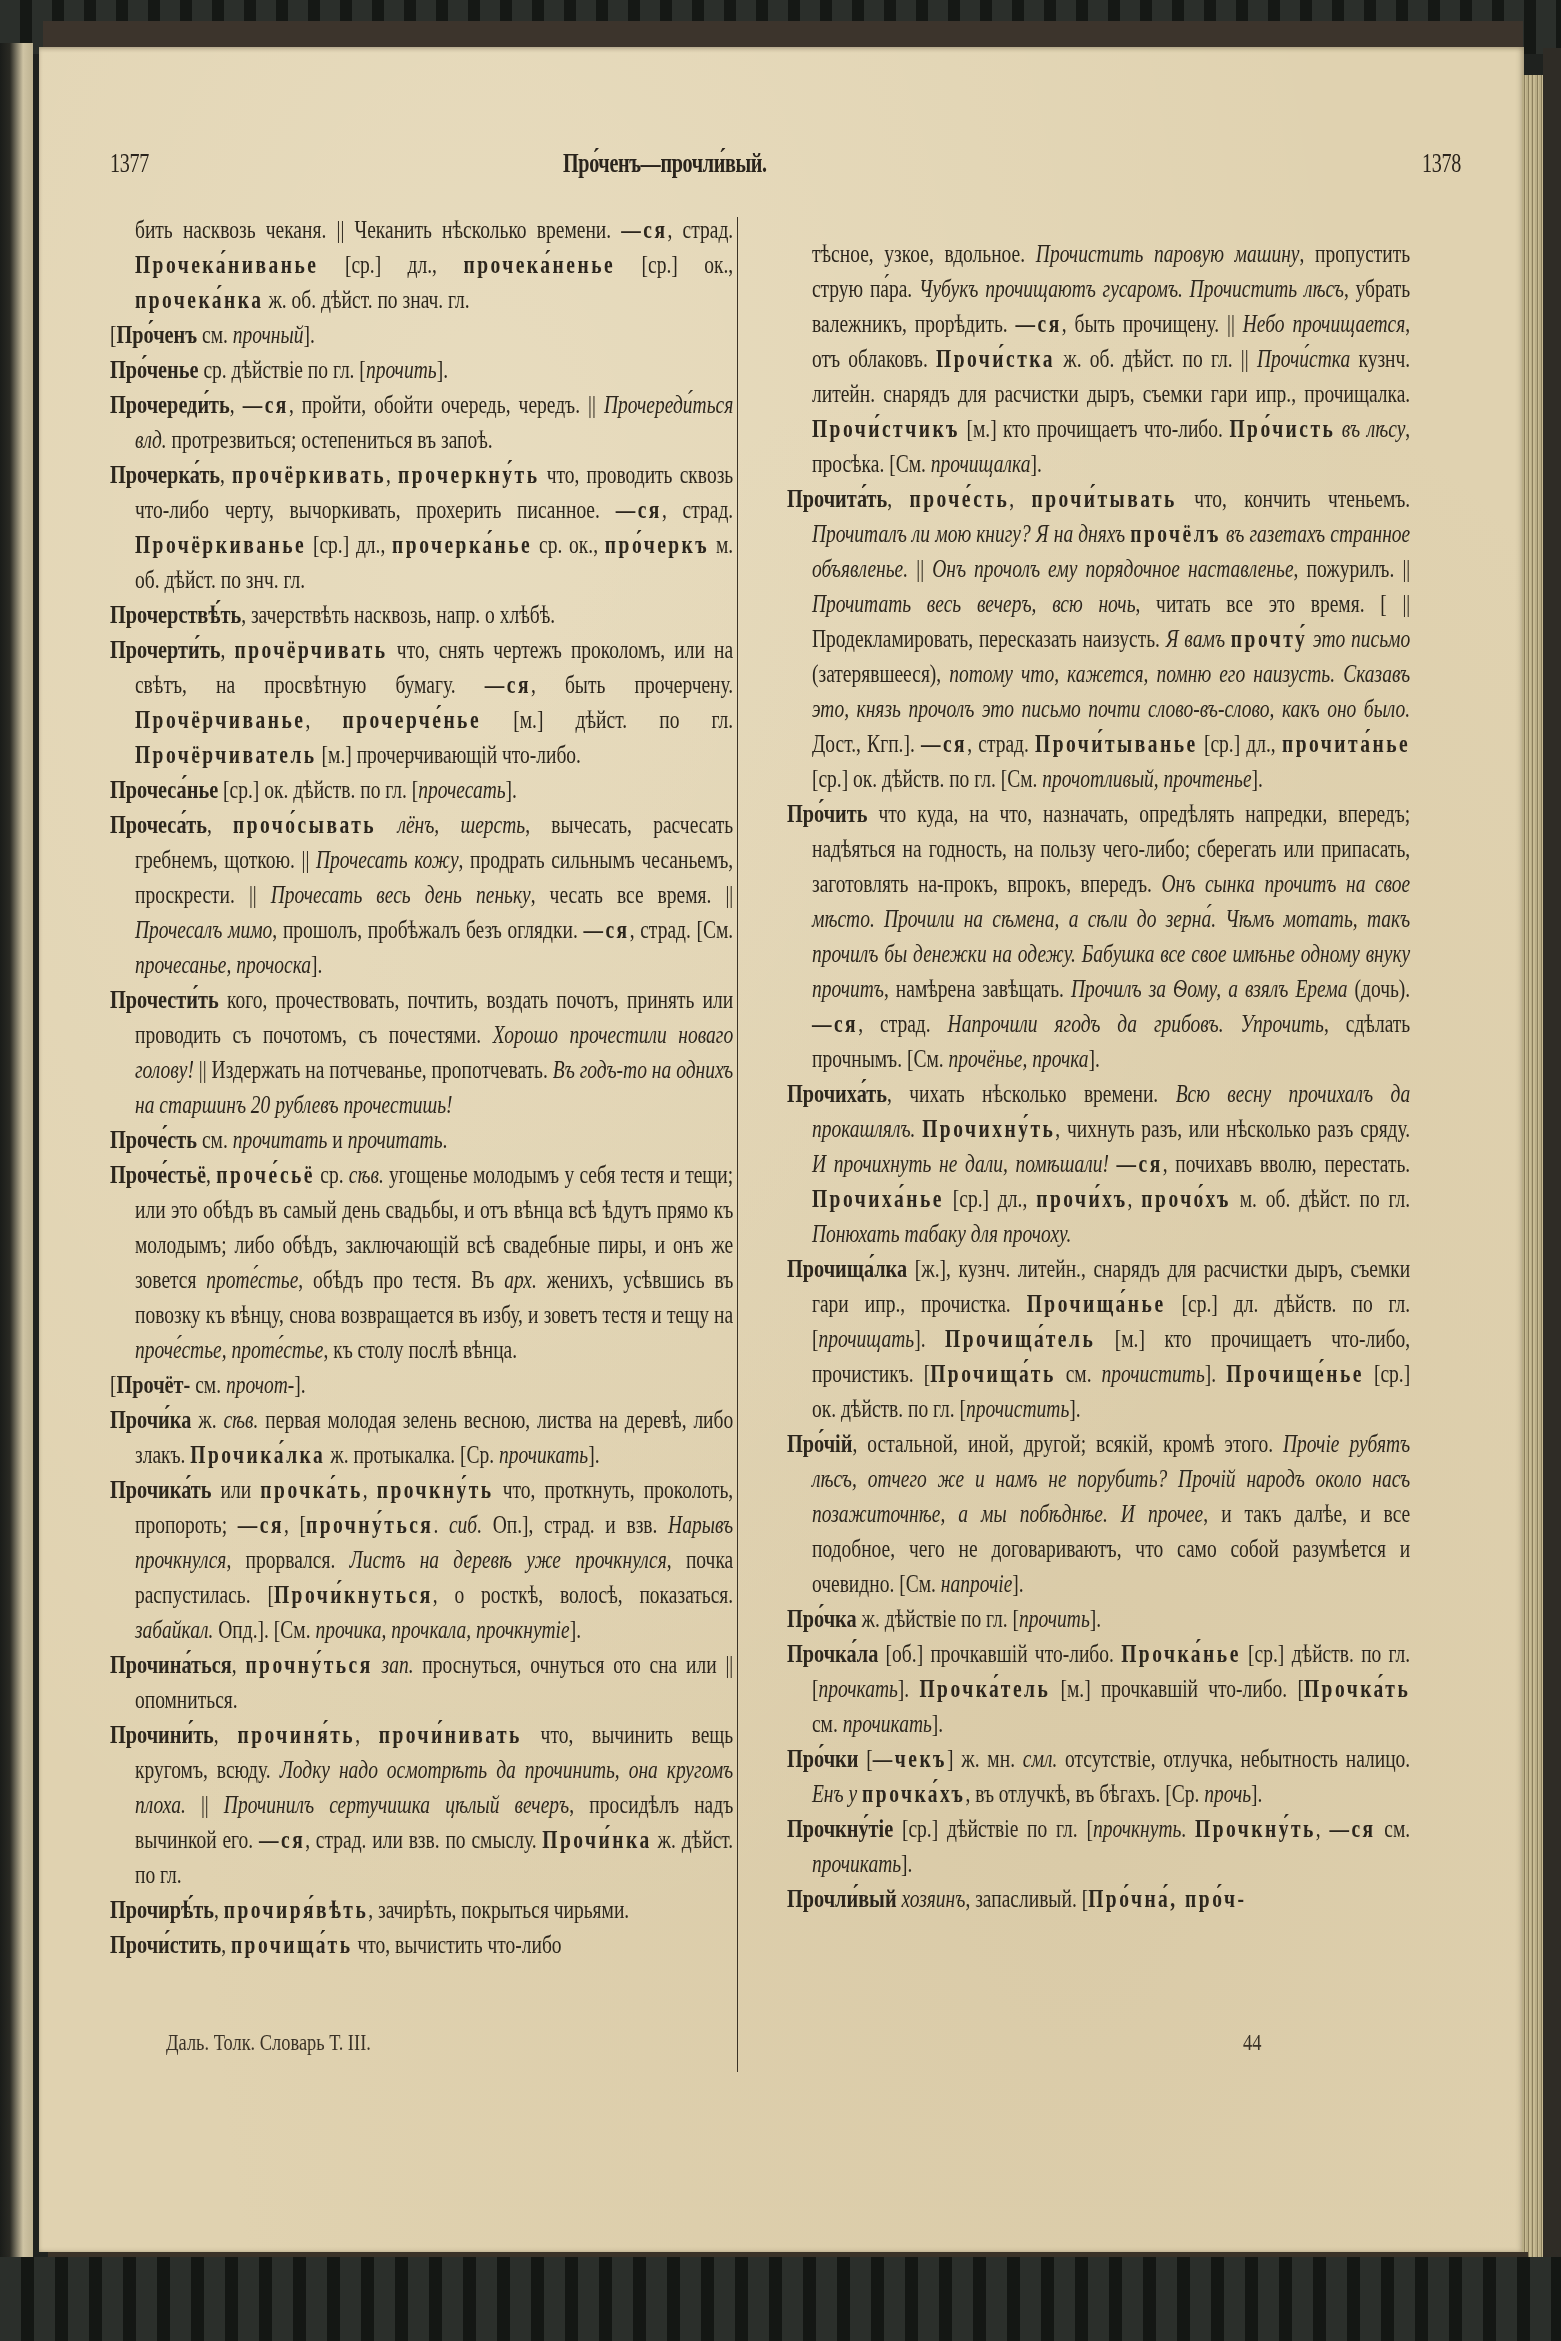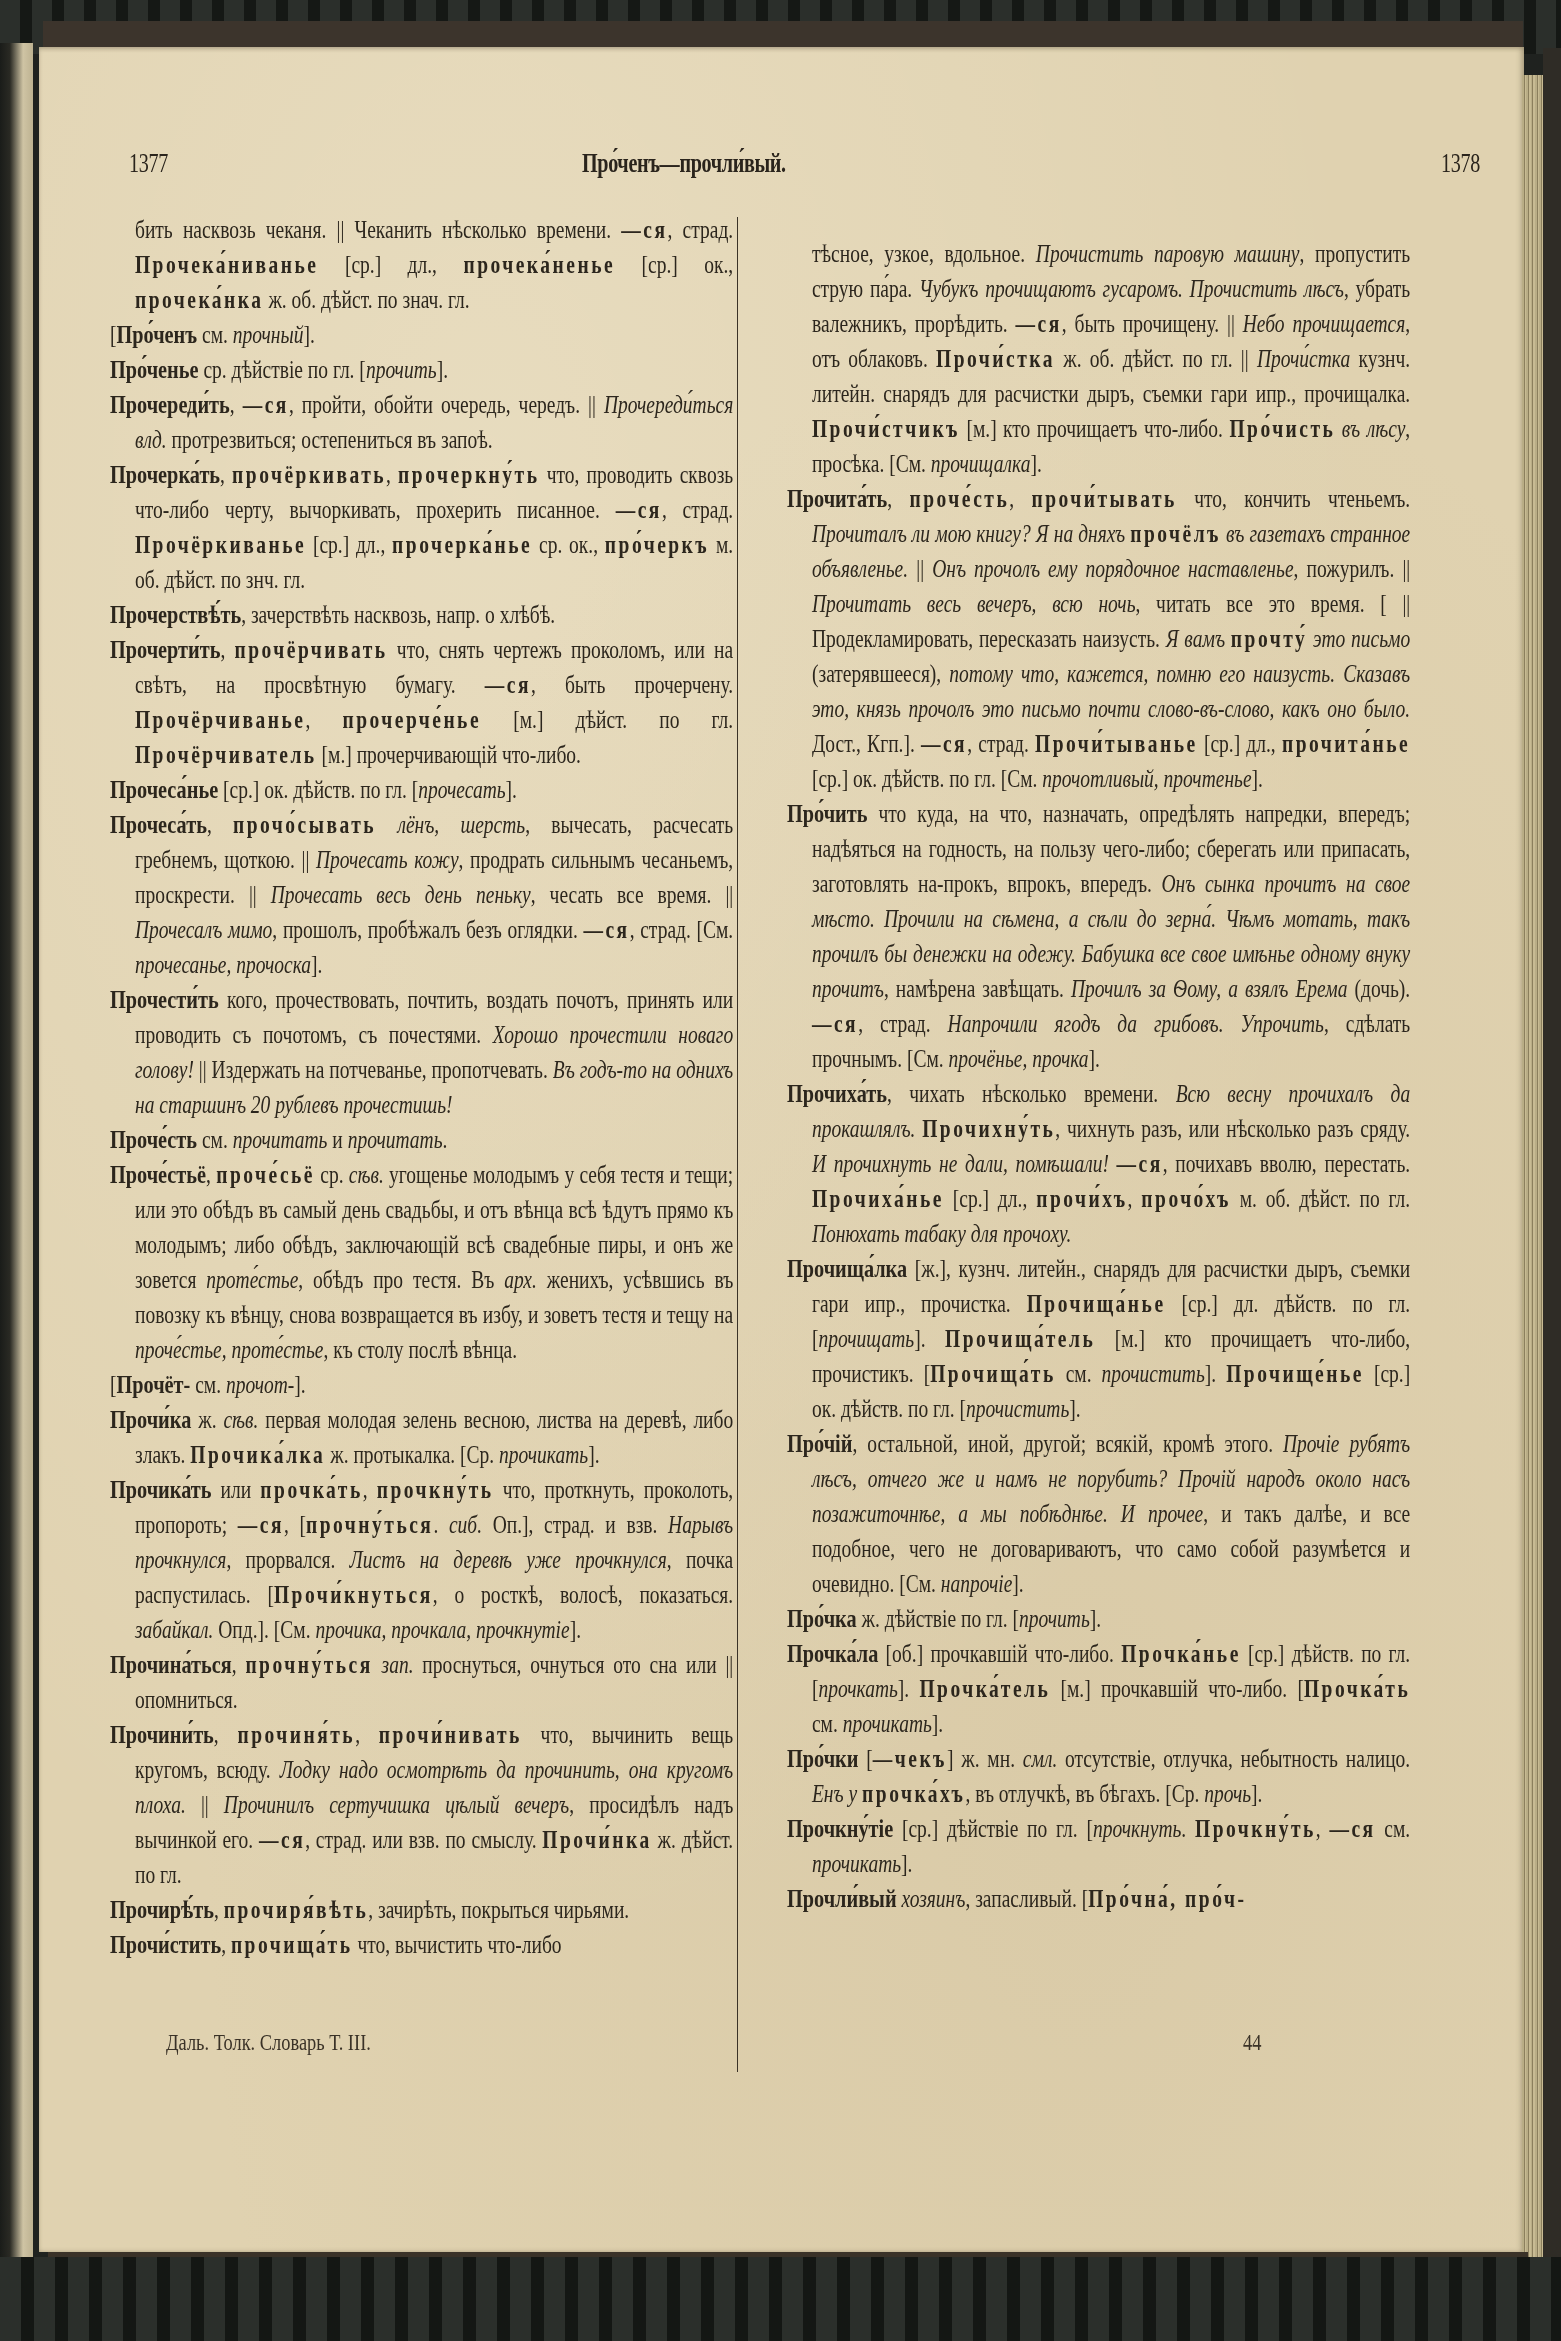--- a/index.html
+++ b/index.html
@@ -41,21 +41,20 @@
     background:repeating-linear-gradient(90deg,#b9ad86 0 1.6px,#8b7f5d 1.6px 2.7px,#c8bb93 2.7px 4.3px);
   }
   .right-cover {
     position:absolute; left:1543px; top:48px; width:18px; height:2236px;
     background:#2f2c26;
   }
 
   .header {
     position:absolute; left:110px; top:147px; width:1335px; height:38px;
     color:#2a241c;
-    margin-left:19px;
   }
   .pg-left, .pg-right, .running-title {
     position:absolute; top:0; font-size:28px; letter-spacing:-0.5px;
     transform:scaleX(0.72); transform-origin:left top;
   }
   .pg-left { left:0; }
   .pg-right { right:-16px; transform-origin:right top; }
   .running-title { left:453px; font-weight:bold; }
 
   .col-rule {

